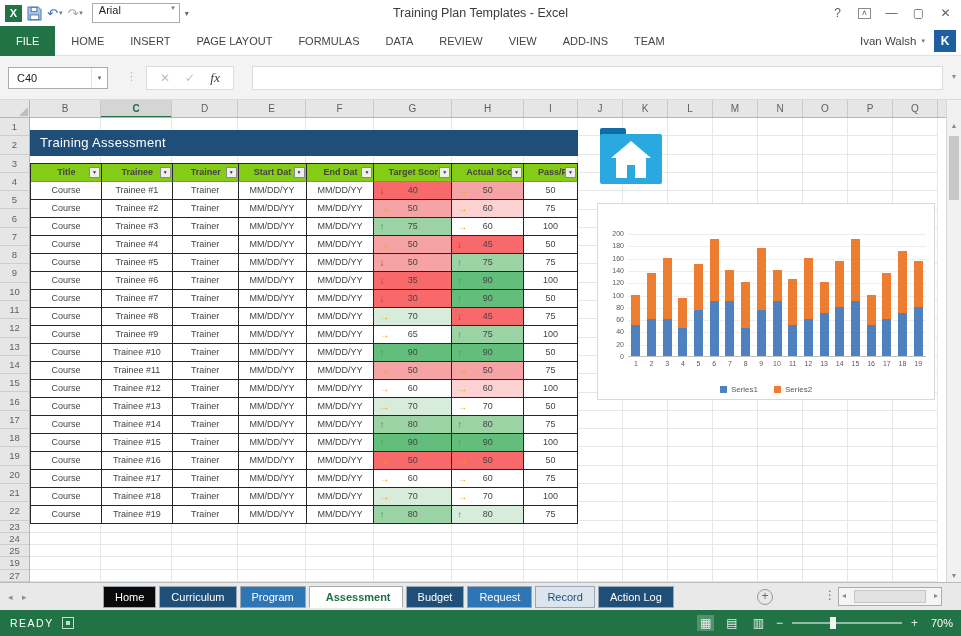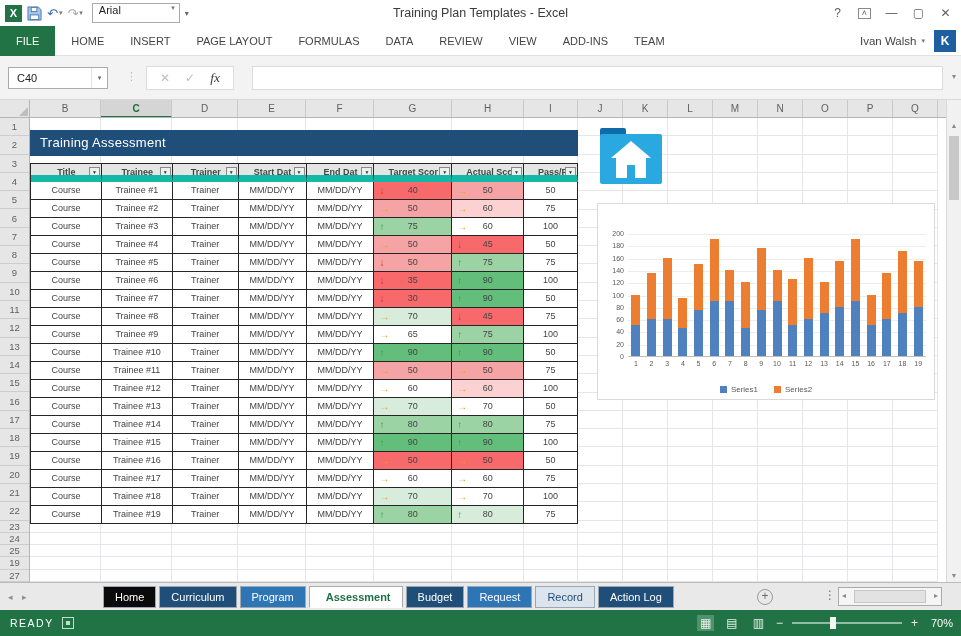--- a/index.html
+++ b/index.html
@@ -55,21 +55,21 @@
   .rowhead{position:absolute;left:0;width:100%;text-align:center;font-size:9.5px;color:#5F5F5F;border-bottom:1px solid #CDCDCD;cursor:pointer;}
   .grid{position:absolute;left:30px;top:18px;right:15px;bottom:0;background:#fff;overflow:hidden;}
   .gridlines{position:absolute;left:0;top:0;right:0;bottom:0;}
   .vline{position:absolute;top:0;bottom:0;width:1px;background:#E4E6E9;}
   .hline{position:absolute;left:0;width:908px;height:1px;background:#E4E6E9;}
 
   
   .xltable{position:absolute;left:0;top:12px;width:548px;}
   .tbl-title{height:26px;background:#1F4E79;color:#fff;font-size:13px;line-height:26px;padding-left:10px;letter-spacing:.3px;}
   .tbl-head{display:flex;margin-top:7px;border-left:1px solid #262626;border-top:1px solid #262626;}
-  .thcell{position:relative;height:18px;background:#e5e5e5;border-right:1px solid #262626;border-bottom:7px solid #14b8a6;font-size:9px;font-weight:bold;line-height:16px;text-align:center;white-space:nowrap;overflow:hidden;padding-right:13px;padding-left:14px;}
+  .thcell{position:relative;height:18px;background:#84cc16;border-right:1px solid #262626;border-bottom:1px solid #14b8a6;font-size:9px;font-weight:bold;line-height:16px;text-align:center;white-space:nowrap;overflow:hidden;padding-right:13px;padding-left:14px;}
   .thlabel{display:inline;}
   .thdrop{position:absolute;right:1px;top:3px;width:11px;height:11px;border:1px solid #8A8A8A;background:#EFEFEF;font-size:5px;line-height:9px;text-align:center;color:#333;cursor:pointer;}
   .trow{display:flex;border-left:1px solid #262626;}
   .tcell{position:relative;height:18px;background:#fff;border-right:1px solid #262626;border-bottom:1px solid #262626;font-size:9px;line-height:17px;text-align:center;white-space:nowrap;overflow:hidden;cursor:cell;}
   .arrow{position:absolute;left:5px;top:0;line-height:17px;font-size:10px;font-weight:bold;}
   .arrow.up{color:#2F9E44;}
   .arrow.right{color:#E8A21D;}
   .arrow.down{color:#C23A2F;}
   .val{display:block;}
 

